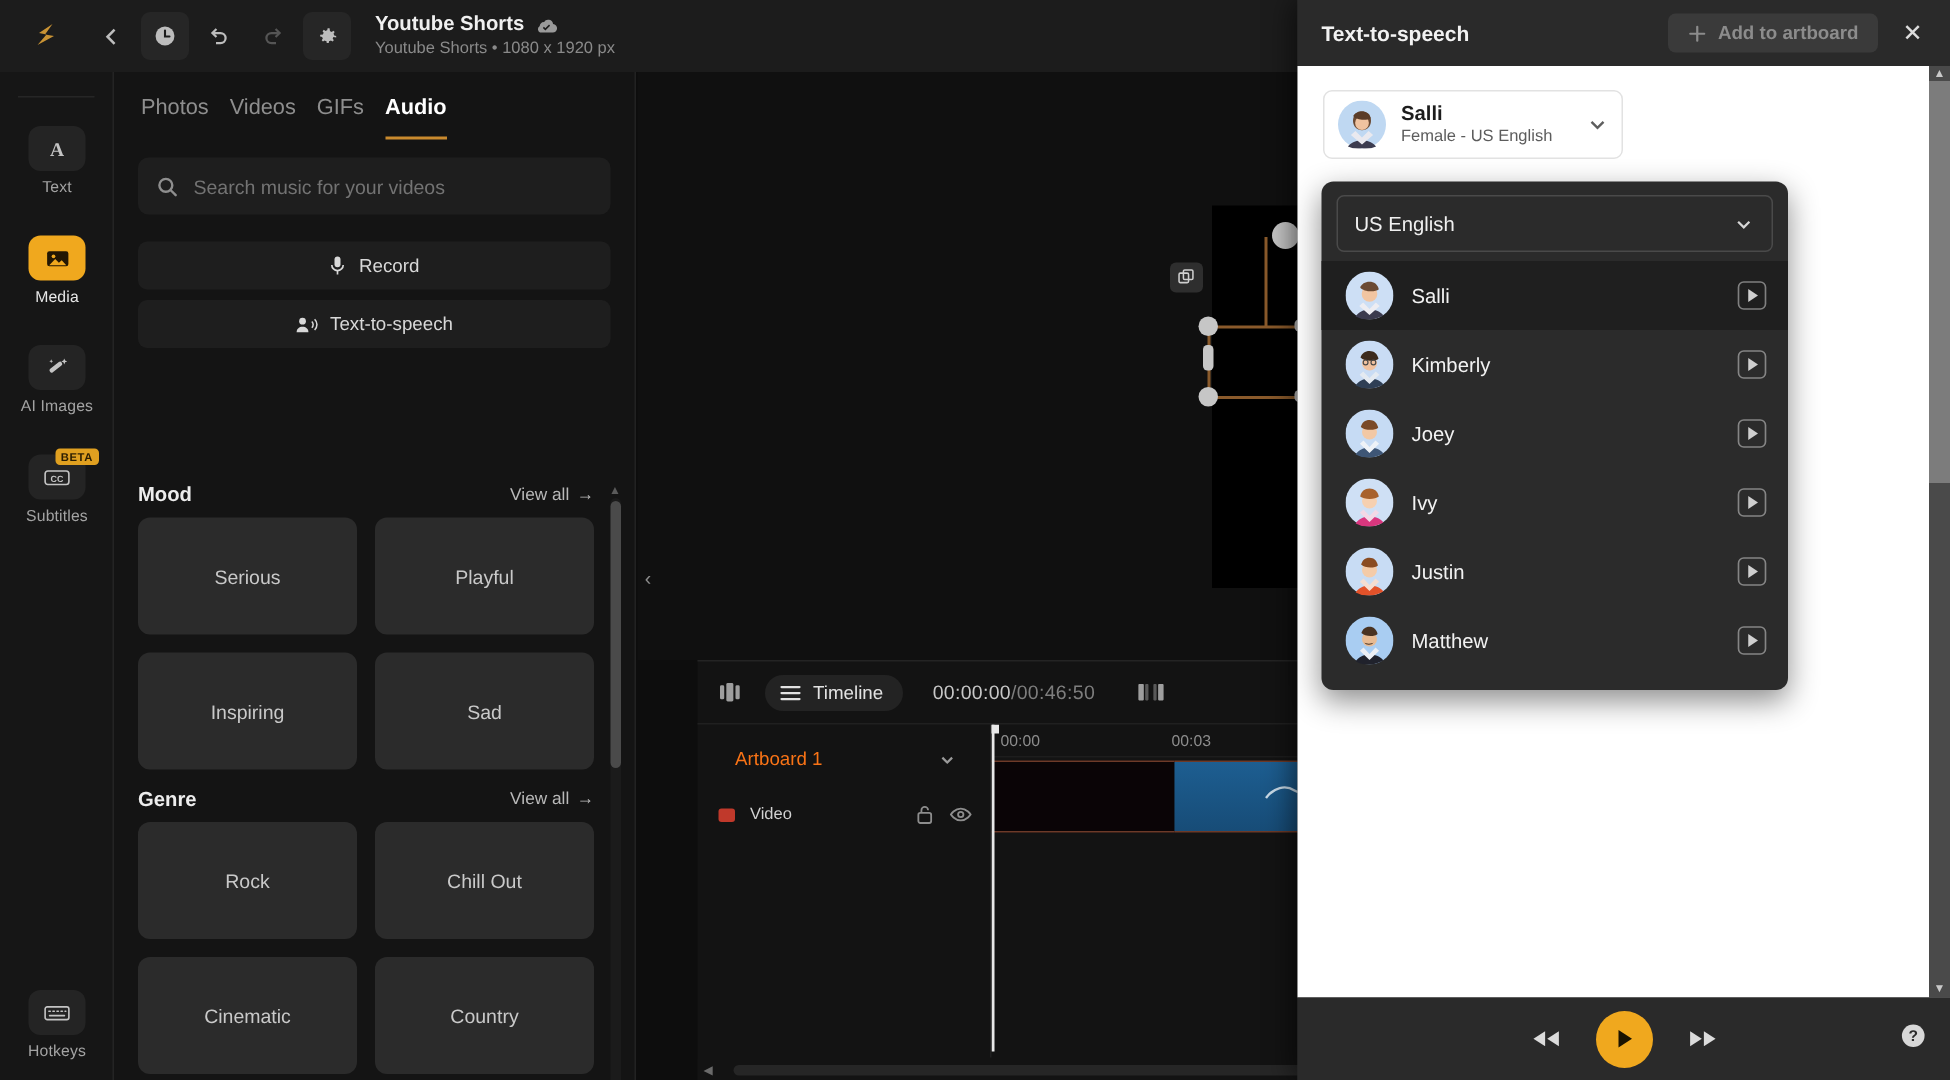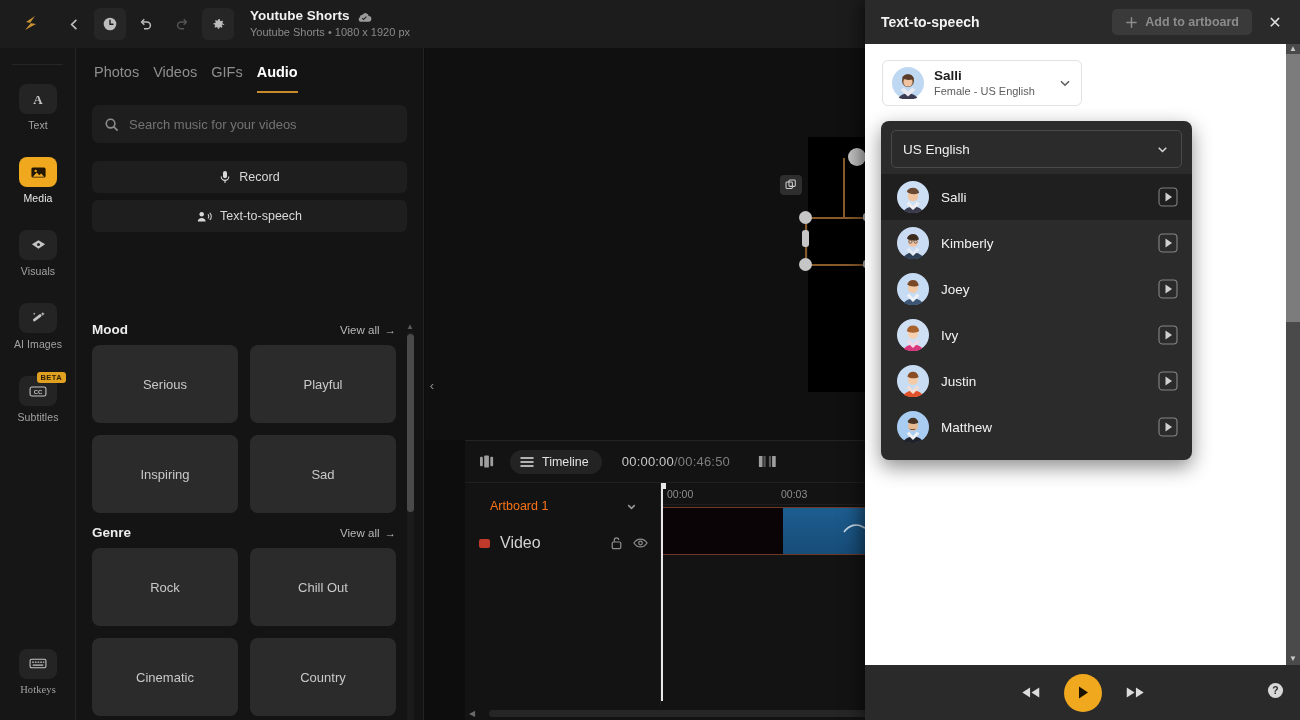--- a/index.html
+++ b/index.html
@@ -59,21 +59,21 @@
   .rail-item.active .rail-ic { background: #f0a81e; color: #231703; }
   .rail-lb { font-size: 10.5px; color: #a3a3a3; letter-spacing: .1px; }
   .rail-item.active .rail-lb { color: #e6e6e6; }
   .rail-sep { height: 1px; background: #262626; margin: 6px 12px; }
   .beta {
     position: absolute; top: 9px; right: 10px;
     background: #e0a020; color: #2b1d02;
     font-size: 7.5px; font-weight: bold; letter-spacing: .4px;
     padding: 1px 4px; border-radius: 3px;
   }
-  .rail-bottom { position: absolute; bottom: 12px; left: 0; width: 60px; font-family: Liberation Serif, serif; }
+  .rail-bottom { position: absolute; bottom: 0; left: 0; width: 60px; }
 
   
   .panel {
     position: absolute; left: 76px; top: 48px; width: 348px; height: 672px;
     background: #141414; border-right: 1px solid #222;
   }
   .tabs { display: flex; gap: 14px; padding: 16px 18px 0 18px; }
   .tab { font-size: 14.5px; color: #8e8e8e; padding-bottom: 11px; font-weight: 500; }
   .tab.active { color: #fff; font-weight: bold; border-bottom: 2px solid #c98a2e; }
   .search {
@@ -154,21 +154,21 @@
   .tracks { display: flex; height: 222px; }
   .tl-left { width: 196px; border-right: 1px solid #202020; }
   .artsel {
     margin: 9px 14px 0 14px; height: 28px; border-radius: 5px;
     display: flex; align-items: center; justify-content: space-between;
     padding: 0 8px 0 11px; font-size: 12.5px; color: #f97316;
   }
   .trk-row {
     height: 46px; display: flex; align-items: center; gap: 10px; padding: 0 12px 0 14px;
   }
-  .trk-name { font-size: 16px; color: #d2d2d2; flex: 1; }
+  .trk-name { font-size: 11px; color: #d2d2d2; flex: 1; }
   .trk-ic { color: #8d8d8d; display: flex; }
   .dot-red { width: 11px; height: 9px; background: #c0392b; border-radius: 2px; }
   .tl-right { flex: 1; position: relative; overflow: hidden; }
   .ruler { height: 22px; position: relative; border-bottom: 1px solid #1d1d1d; }
   .tick { position: absolute; top: 5px; font-size: 10.5px; color: #8d8d8d; }
   .clip-row { position: relative; height: 52px; }
   .clip {
     position: absolute; top: 2px; height: 48px;
     border-top: 1px solid #6d3a28; border-bottom: 1px solid #6d3a28;
   }
@@ -315,29 +315,20 @@
       <span class="rail-ic">
         <svg width="17" height="15" viewBox="0 0 18 15" fill="currentColor">
             <rect x="1.5" y="2.2" width="15" height="10.6" rx="1.6"></rect>
             <circle cx="6" cy="5.8" r="1.3" fill="#f0a81e"></circle>
             <path d="M3 12 7.2 7.6l2.6 2.8 2-1.9 3.2 3.5z" fill="#f0a81e"></path>
           </svg>
       </span>
       <span class="rail-lb">Media</span>
     </div>
 
-    <div class="rail-item">
-      <span class="rail-ic">
-        <svg width="17" height="14" viewBox="0 0 18 14" fill="currentColor">
-            <path d="M9 2 16 6.3 9 11 2 6.3z"></path>
-            <circle cx="9" cy="6.4" r="1.6" fill="#242424"></circle>
-          </svg>
-      </span>
-      <span class="rail-lb">Visuals</span>
-    </div>
 
     <div class="rail-item">
       <span class="rail-ic">
         <svg width="17" height="16" viewBox="0 0 18 16" fill="currentColor">
             <rect x="2.6" y="9.8" width="10.5" height="3" rx="1.4" transform="rotate(-38 2.6 9.8)"></rect>
             <path d="M13.6 1.6l.6 1.5 1.5.6-1.5.6-.6 1.5-.6-1.5-1.5-.6 1.5-.6z"></path>
             <path d="M4.4 2.2l.4 1 1 .4-1 .4-.4 1-.4-1-1-.4 1-.4z"></path>
           </svg>
       </span>
       <span class="rail-lb">AI Images</span>

